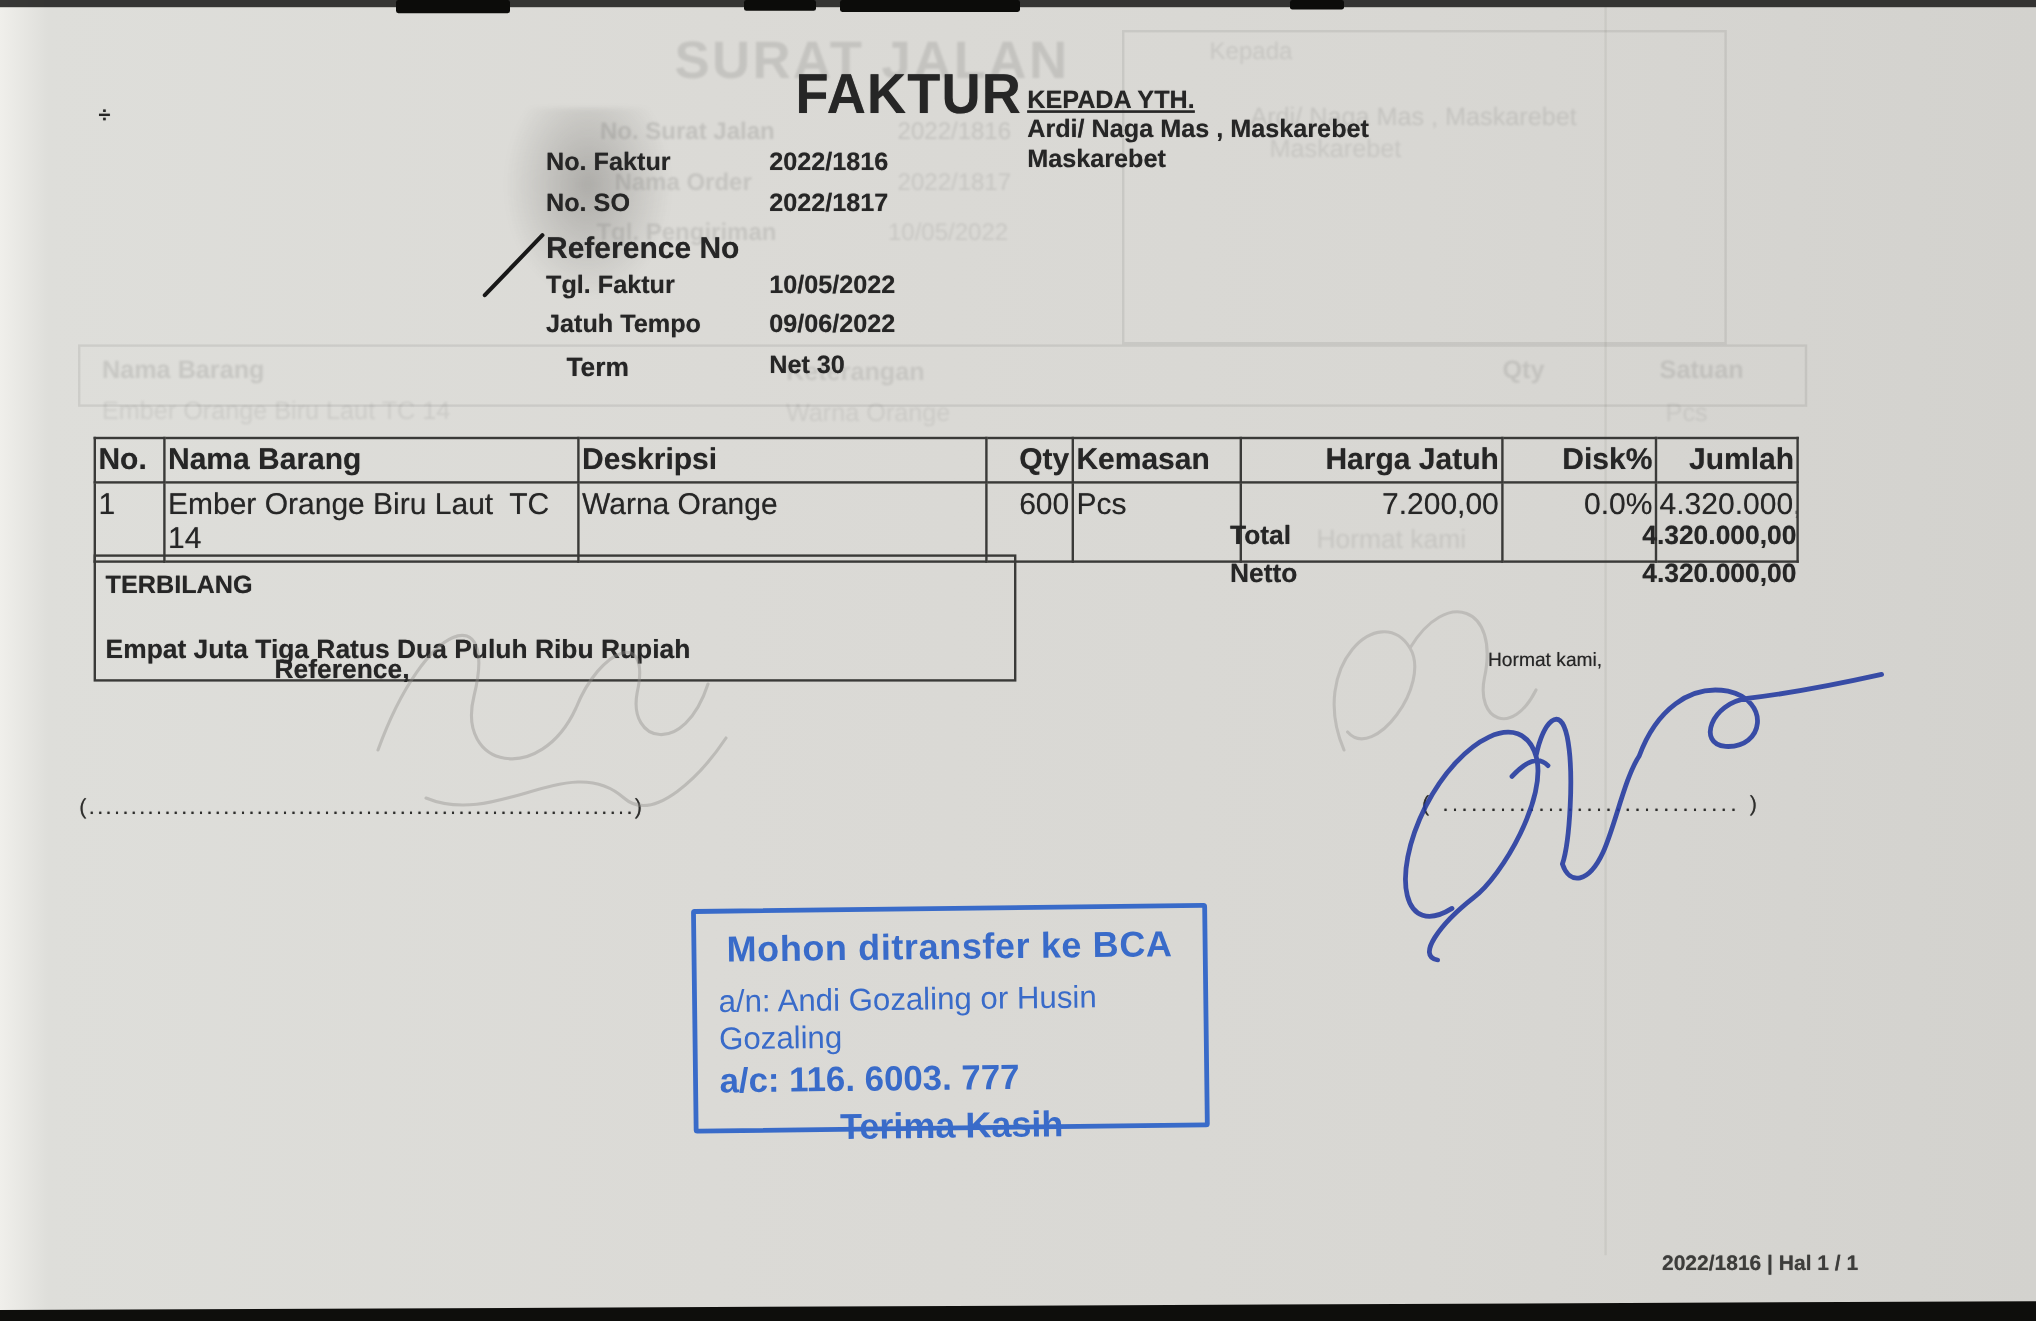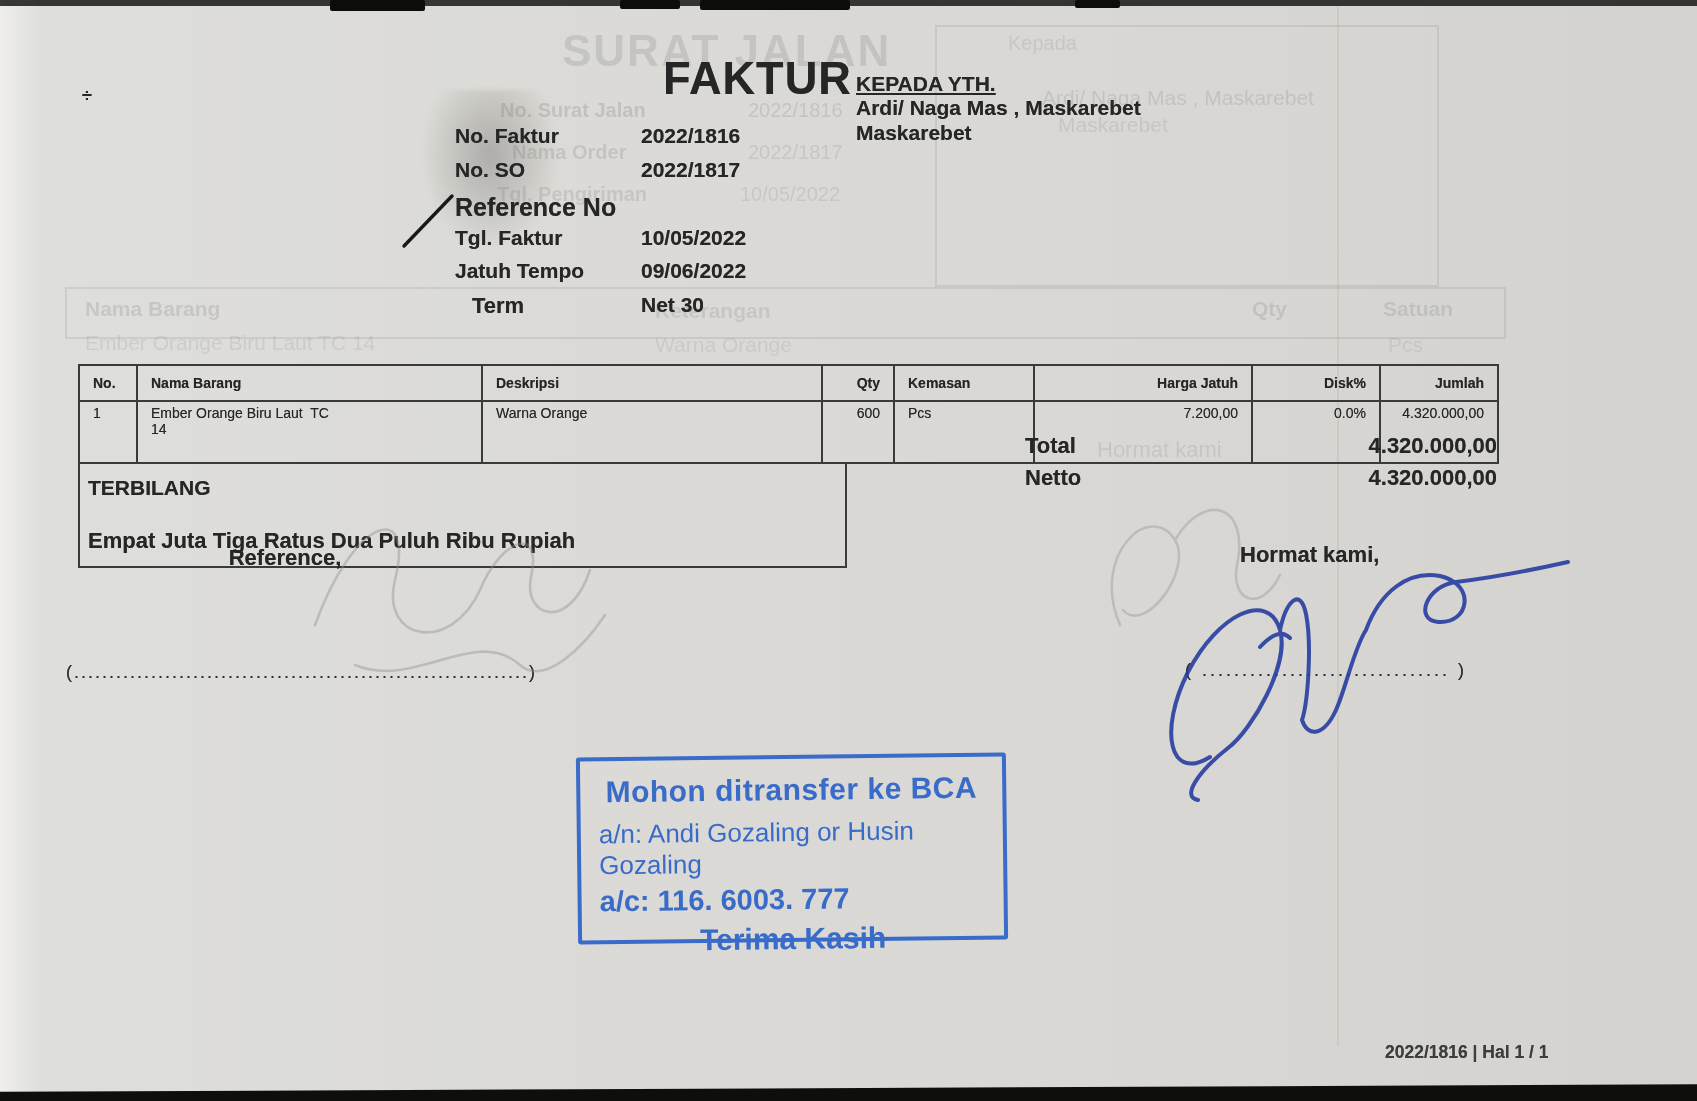--- a/index.html
+++ b/index.html
@@ -15,21 +15,21 @@
   
   .edge-top{position:absolute; left:0; top:0; width:100%; height:6px; background:#181816; opacity:.85;}
   .edge-top-blob{position:absolute; background:#0c0c0a; border-radius:2px;}
   .edge-bottom{position:absolute; left:-12px; bottom:-7px; width:103%; height:20px; background:#0e0e0c; transform:rotate(-0.25deg);}
   
   .ghost{color:#4a4a48; filter:blur(.7px);}
   .gbox{border:2px solid rgba(60,60,58,.10);}
   
   table.items{border-collapse:collapse; table-layout:fixed; width:1419px; background:transparent;}
   table.items th, table.items td{
-    border:2px solid #3a3a38; padding:3px 13px; font-size:14px;
+    border:2px solid #3a3a38; padding:3px 2px; font-size:25px;
     overflow:hidden; text-shadow:0 0 .6px rgba(20,20,20,.5); color:#262626;
   }
   table.items th{height:28px; font-weight:bold; vertical-align:middle;}
   table.items td{height:54px; vertical-align:top;}
   .al{text-align:left;} .ar{text-align:right;}
   .prewrap{white-space:pre-wrap;}
   .boxed{border:2px solid #3a3a38;}
   .dots{letter-spacing:2px; color:#2e2e2c; font-size:18px;}
   
   .stamp{
@@ -149,21 +149,21 @@
 
   <div class="abs boxed" style="left:78px; top:462px; width:765px; height:102px;">
     <div class="pr" style="position:absolute; left:8px; top:12px; font-size:21px; font-weight:600;">TERBILANG</div>
     <div class="pr" style="position:absolute; left:8px; bottom:12px; font-size:22px; font-weight:600;">Empat Juta Tiga Ratus Dua Puluh Ribu Rupiah</div>
   </div>
 
   <div class="abs pr" style="left:120px; top:545px; width:330px; text-align:center; font-size:22px; font-weight:600;">Reference,</div>
   <div class="abs pr dots" style="left:66px; top:662px;">(.................................................................)</div>
 
 
-  <div class="abs pr" style="left:1240px; top:542px; font-size:22px; font-weight:700;">Hormat kami,</div>
+  <div class="abs pr" style="left:1240px; top:542px; font-size:16px; font-weight:400;">Hormat kami,</div>
   <div class="abs pr dots" style="left:1185px; top:660px; letter-spacing:3px;">( ............................... )</div>
 
   <svg class="abs" style="left:285px; top:495px; opacity:.40;" width="370" height="215" viewBox="0 0 370 215">
     <path d="M30,130 C70,20 130,5 110,85 C95,145 165,160 195,95 C215,45 258,28 246,82 C238,124 285,136 305,75 M70,170 C130,195 190,130 235,170 C260,192 300,150 320,120" fill="none" stroke="#8f8d8a" stroke-width="2.6" stroke-linecap="round"></path>
   </svg>
   <svg class="abs" style="left:1075px; top:475px; opacity:.35;" width="230" height="200" viewBox="0 0 230 200">
     <path d="M45,150 C15,80 75,25 100,65 C118,95 70,160 48,135 M100,65 C130,15 175,30 162,90 C155,125 185,140 205,100" fill="none" stroke="#8f8d8a" stroke-width="2.6" stroke-linecap="round"></path>
   </svg>
 
   <svg class="abs" style="left:1140px; top:552px;" width="440" height="250" viewBox="0 0 440 250">

